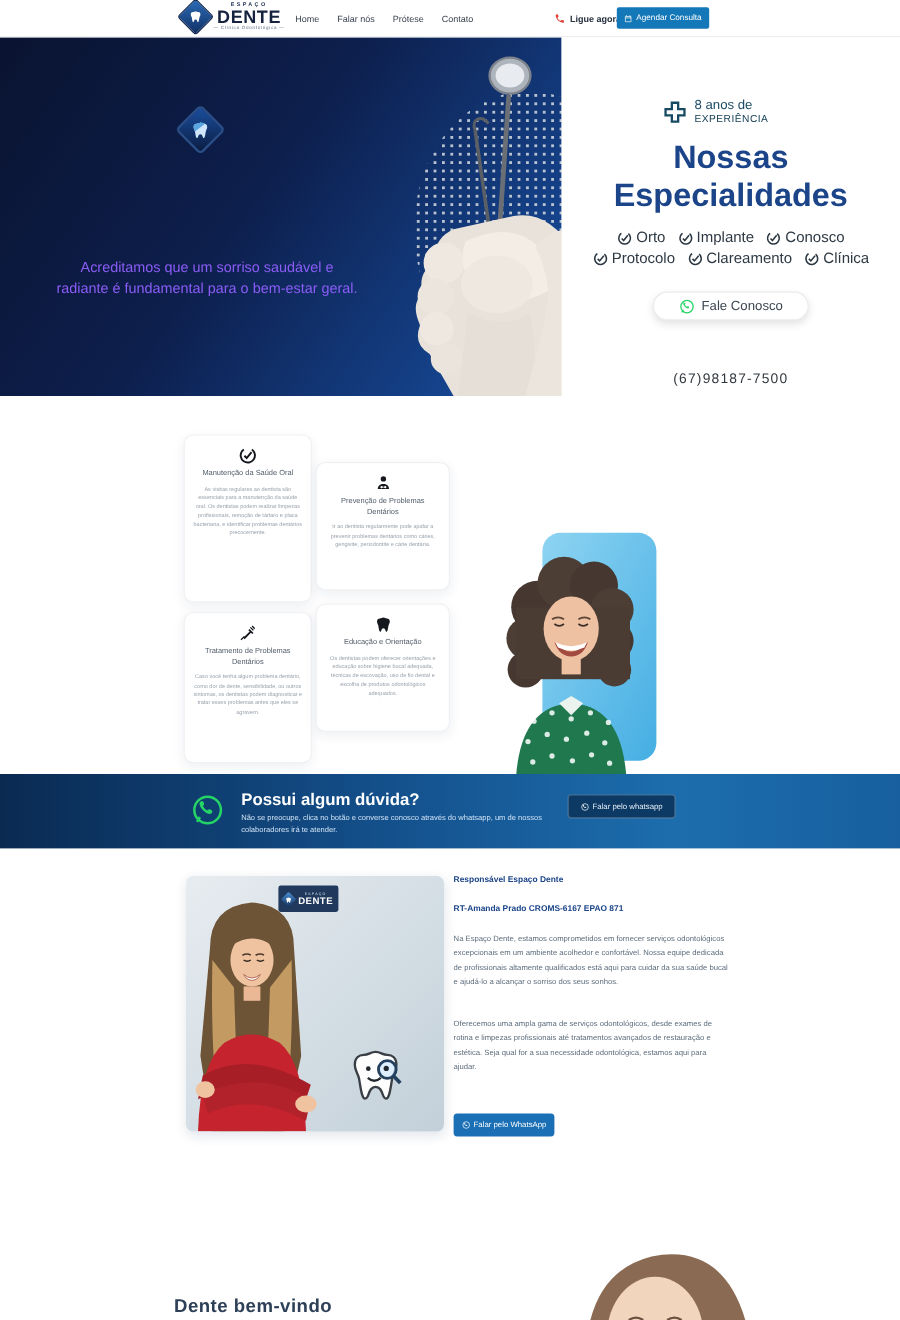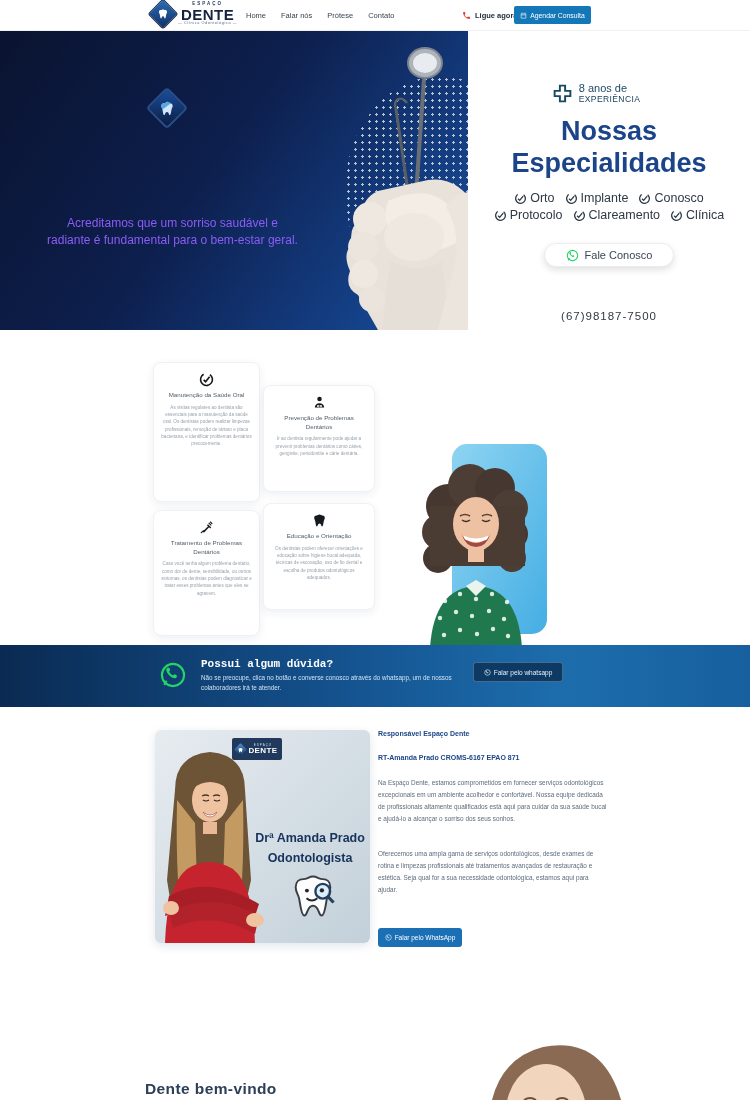--- a/index.html
+++ b/index.html
@@ -48,21 +48,21 @@
   .card-icon { display:flex; justify-content:center; margin-bottom:4px; }
   .card-title { font-size:6.2px; color:#515c69; line-height:1.4; margin-bottom:4px; }
   .card-text { font-size:4.6px; color:#9aa3ad; line-height:1.6; }
 
   #portrait1 { position:absolute; left:400px; top:436px; width:150px; height:212px; }
 
   
   #wa-banner { position:absolute; left:0; top:645px; width:750px; height:62px; background:linear-gradient(90deg,#0a2a52 0%,#14528e 45%,#1d6dad 75%,#175f9e 100%); z-index:10; }
   .wa-icon-big { position:absolute; left:159px; top:16px; }
   .wa-text { position:absolute; left:201px; top:13px; width:268px; text-align:left; }
-  .wa-title { font-size:11px; font-weight:bold; color:#fff;font-family:Liberation Mono, monospace; }
+  .wa-title { font-size:14px; font-weight:bold; color:#fff; }
   .wa-sub { margin-top:3px; font-size:6.3px; color:#cfe2f5; line-height:1.55; }
   .wa-btn { position:absolute; left:473px; top:17px; width:90px; height:20px; background:#0d3a64; border:1px solid rgba(255,255,255,.25); border-radius:3px; color:#e8f1fa; font-size:6.5px; display:flex; align-items:center; justify-content:center; gap:3px; cursor:pointer; font-family:inherit; }
 
   
   #about-card { position:absolute; left:155px; top:730px; width:215px; height:213px; border-radius:6px; overflow:hidden; background:linear-gradient(135deg,#e7ecf0 0%,#cfd9e0 55%,#bccthe 100%); background:linear-gradient(135deg,#e7ecf0 0%,#d3dde4 55%,#c3d0d9 100%); box-shadow:0 3px 10px rgba(20,40,80,.12); }
   .about-badge { position:absolute; left:77px; top:8px; width:50px; height:22px; background:#20395c; border-radius:2px; display:flex; align-items:center; justify-content:center; gap:3px; z-index:3; }
   .badge-diamond { width:9px; height:9px; background:linear-gradient(135deg,#4a8fd4,#16335f); transform:rotate(45deg); border-radius:1px; display:flex; align-items:center; justify-content:center; }
   .badge-diamond svg { transform:rotate(-45deg); }
   .badge-text { line-height:1; text-align:center; }
   .badge-espaco { font-size:3px; color:#cfe0f2; letter-spacing:1px; }
@@ -349,24 +349,20 @@
       <div class="badge-diamond">
         <svg width="6" height="6" viewBox="0 0 24 24">
             <path d="M12 3c-2 0-2.5 1.2-4.5 1.2S4 5.5 4 8c0 2.2 1.2 3.3 1.6 5.2.5 2.3.9 7.8 2.4 7.8 1.7 0 1-4.5 4-4.5s2.3 4.5 4 4.5c1.5 0 1.9-5.5 2.4-7.8.4-1.9 1.6-3 1.6-5.2 0-2.5-1.5-3.8-3.5-3.8S14 3 12 3z" fill="#fff"></path>
           </svg>
       </div>
       <div class="badge-text">
         <div class="badge-espaco">ESPAÇO</div>
         <div class="badge-dente">DENTE</div>
       </div>
     </div>
-    <div class="about-name">
-      <span>Drª Amanda Prado</span><br>
-      <span>Odontologista</span>
-    </div>
     <svg id="mascot" width="52" height="52" viewBox="0 0 24 24">
       <path d="M12 3c-2 0-2.5 1.2-4.5 1.2S4 5.5 4 8c0 2.2 1.2 3.3 1.6 5.2.5 2.3.9 7.8 2.4 7.8 1.7 0 1-4.5 4-4.5s2.3 4.5 4 4.5c1.5 0 1.9-5.5 2.4-7.8.4-2 1.6-3 1.6-5.2 0-2.5-1.5-3.8-3.5-3.8S14 3 12 3z" fill="#fdfdfd" stroke="#3a3f46" stroke-width=".9"></path>
       <circle cx="9.2" cy="9.5" r=".9" fill="#22272e"></circle>
       <path d="M9 13 q2.5 2.2 5 0" stroke="#22272e" stroke-width=".9" fill="none"></path>
       <circle cx="16.5" cy="9.8" r="3.4" fill="#cfe8ff" fill-opacity=".7" stroke="#23405f" stroke-width="1.1"></circle>
       <line x1="18.9" y1="12.3" x2="21.5" y2="15" stroke="#23405f" stroke-width="1.4"></line>
       <circle cx="16.1" cy="9.4" r="1" fill="#22272e"></circle>
     </svg>
   </div>
 

